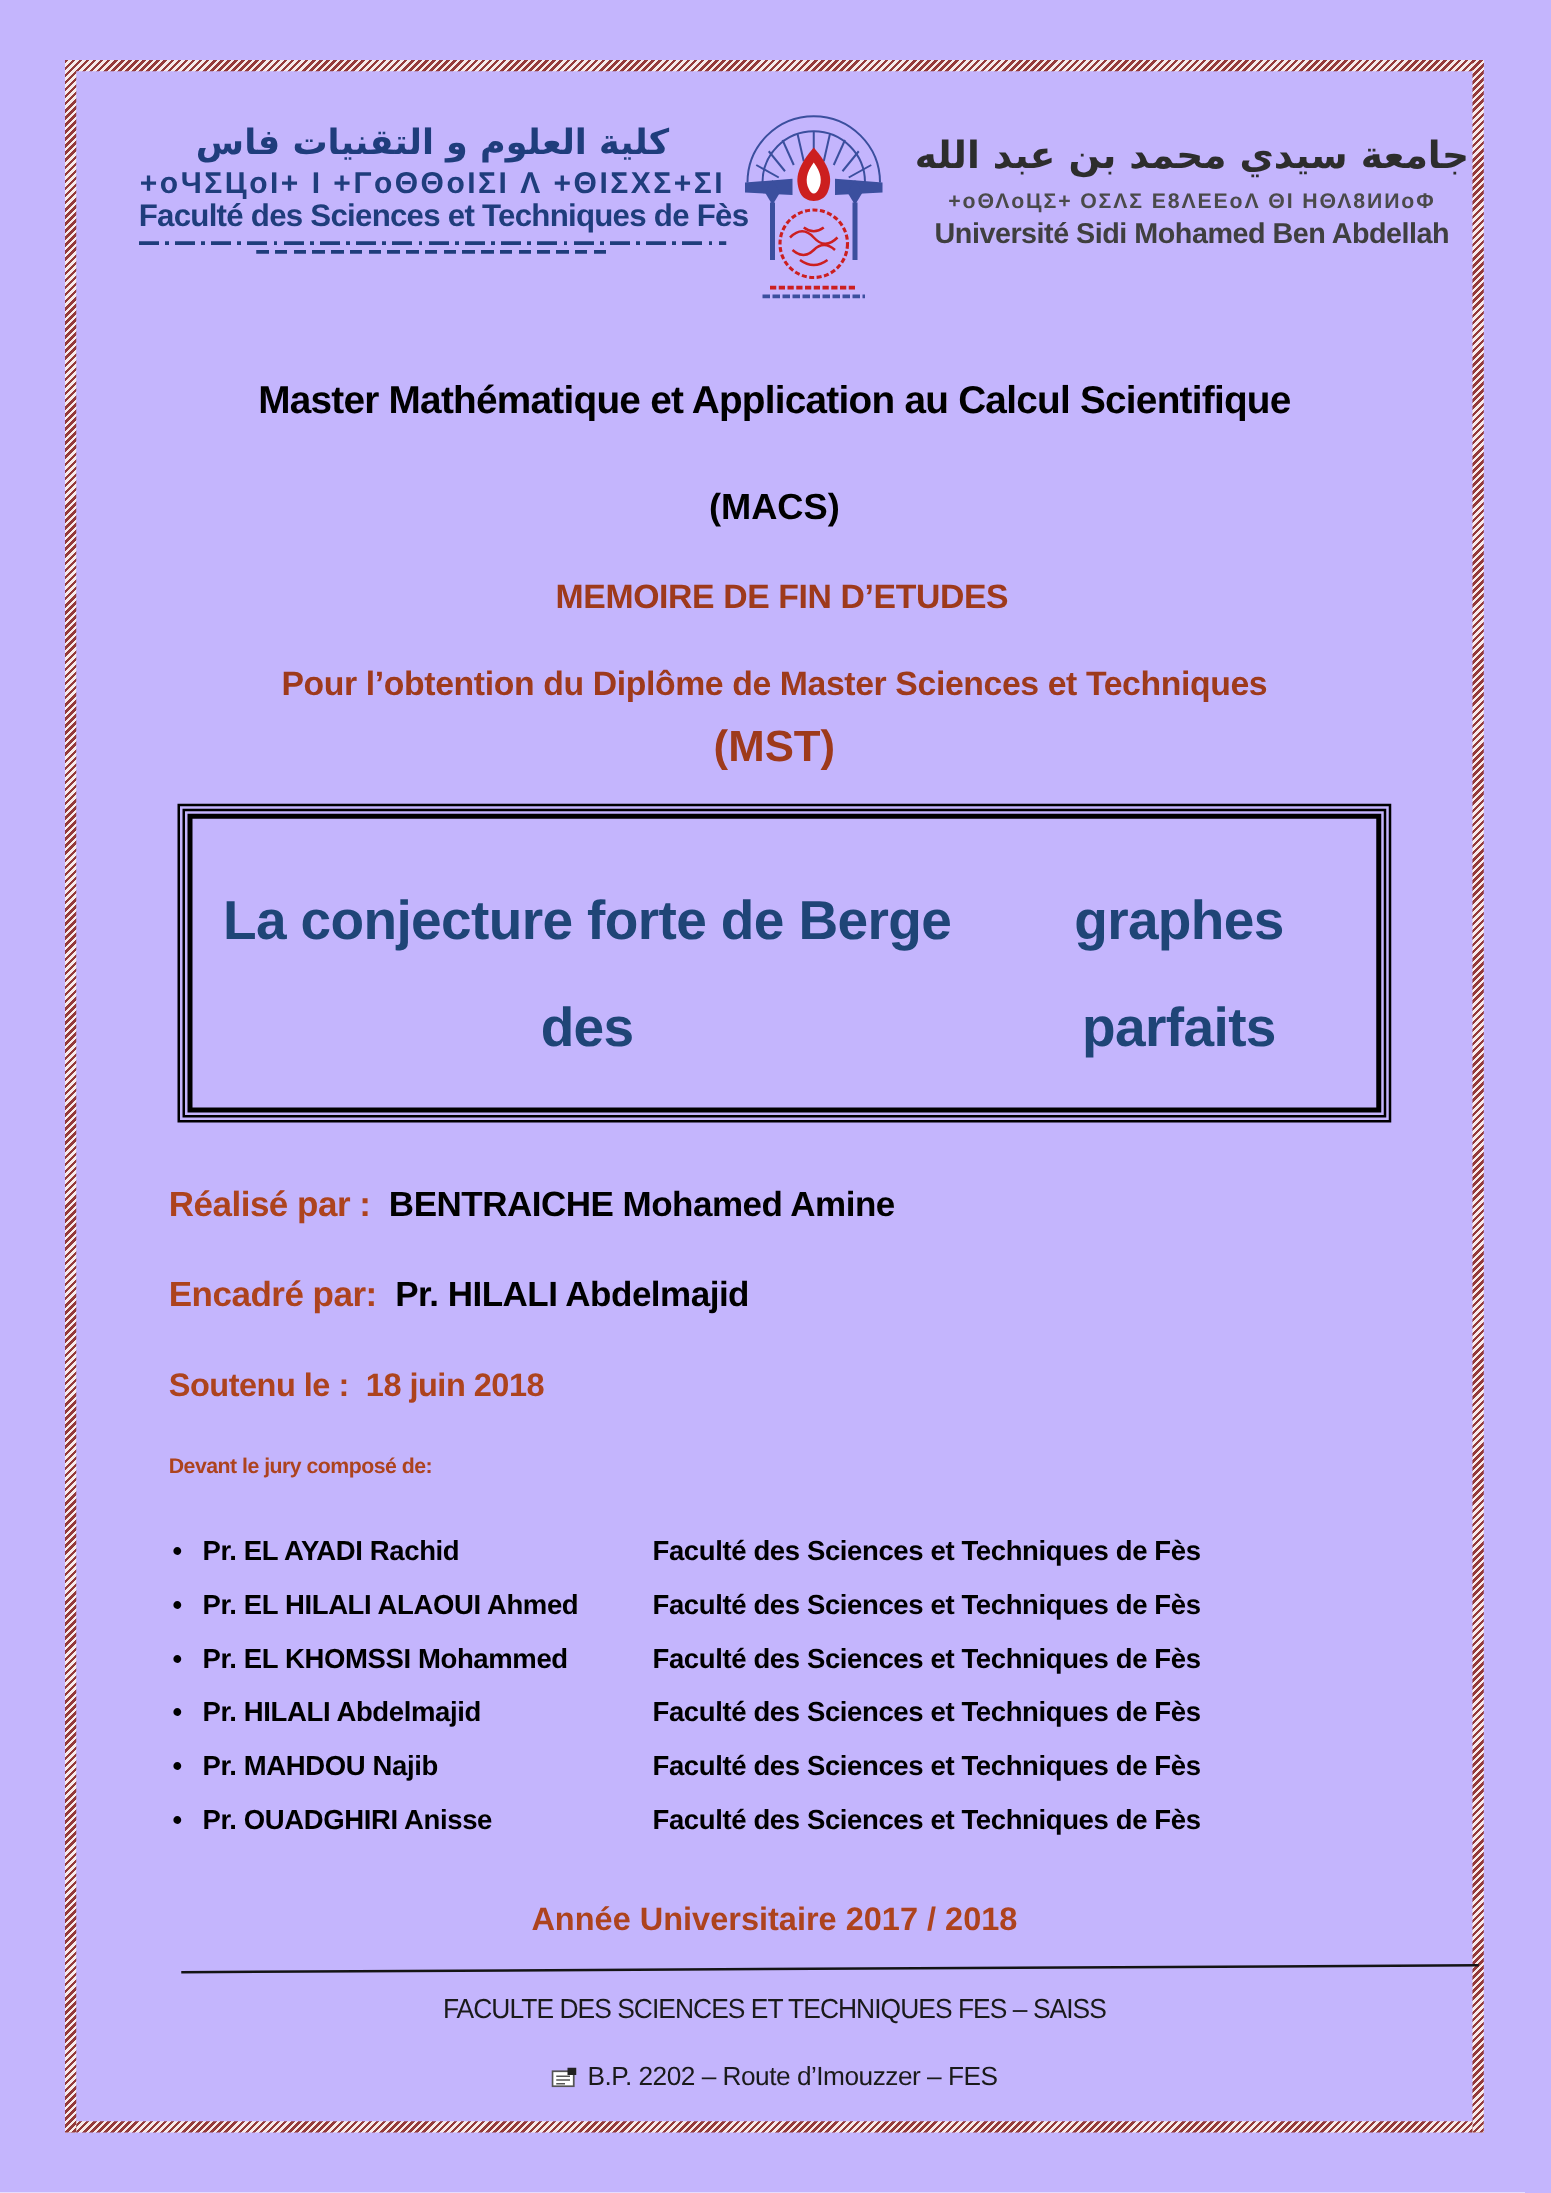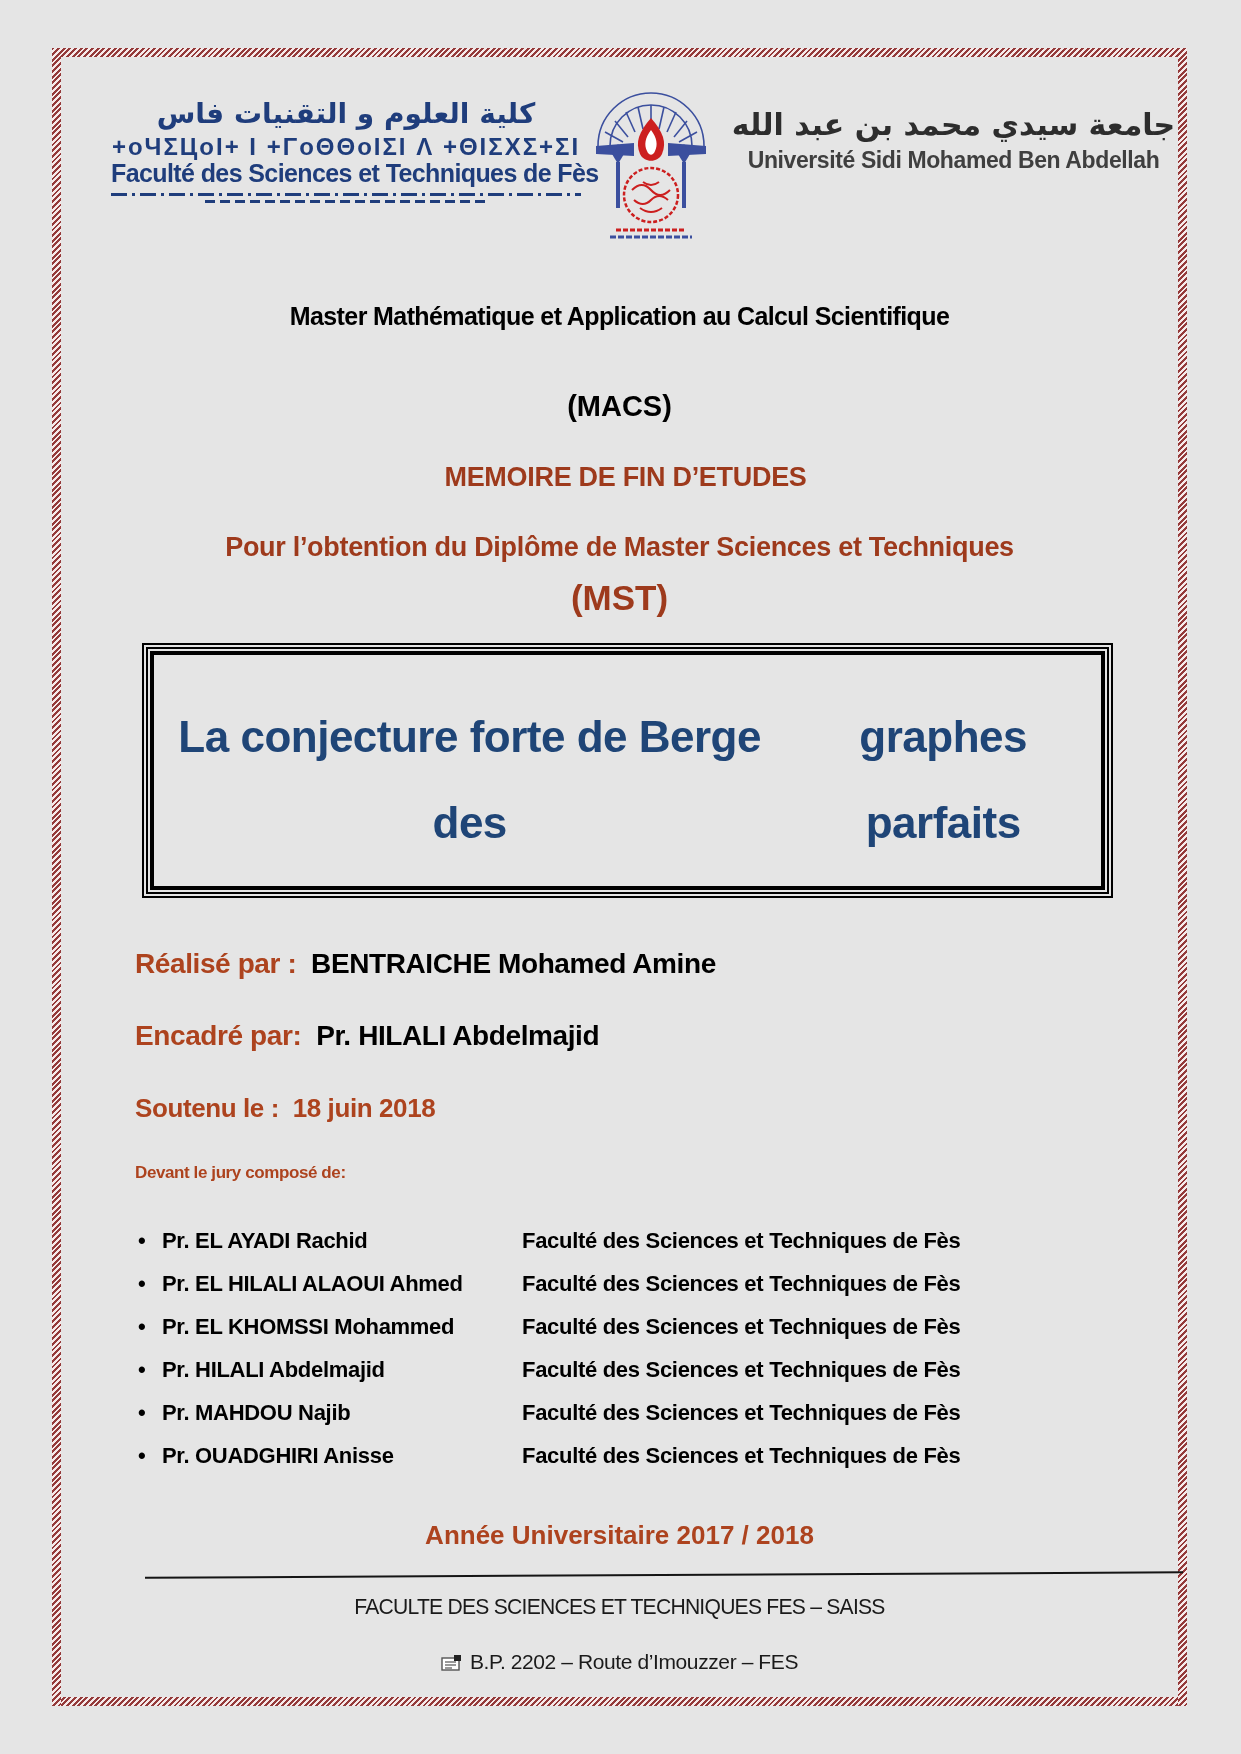--- a/index.html
+++ b/index.html
@@ -1,19 +1,19 @@
 <!DOCTYPE html>
 <html lang="fr"><head>
 <meta charset="utf-8">
 <style>
   * { margin:0; padding:0; box-sizing:border-box; }
   html,body { background:#ffffff; }
   body { width:1241px; height:1754px; font-family:"Liberation Sans", sans-serif; position:relative; }
 
-  .page { position:absolute; inset:0; width:1241px; height:1754px; background:#e5e5e5; overflow:hidden; }
+  .page { position:absolute; inset:0; width:1241px; height:1754px; background:#c4b5fd; overflow:hidden; }
 
   
   .frame-edge { position:absolute; background:repeating-linear-gradient(135deg, #943a3a 0 2px, #f6eaea 2px 4px); }
   .frame-top    { left:52px; right:54px; top:48px;  height:9px; }
   .frame-bottom { left:52px; right:54px; top:1697px; height:9px; }
   .frame-left   { left:52px; top:48px;  width:9px; height:1658px; }
   .frame-right  { right:54px; top:48px; width:9px; height:1658px; }
 
   
   .header { position:absolute; top:88px; left:61px; right:63px; height:165px; }
@@ -28,21 +28,21 @@
 
   .hdr-logo { position:absolute; left:527px; top:-8px; width:126px; height:168px; }
 
   .hdr-right { position:absolute; left:665px; top:16px; width:455px; text-align:center; }
   .hdr-right .ar { font-family:"DejaVu Sans", sans-serif; font-size:30px; font-weight:bold; color:#2d2d2d; line-height:42px; }
   .hdr-right .tif { font-size:17px; font-weight:bold; color:#4a4a4a; letter-spacing:1.5px; line-height:22px; margin-top:4px; white-space:nowrap; }
   .hdr-right .fr { font-size:23px; font-weight:bold; color:#3f3f3f; letter-spacing:-0.4px; line-height:28px; }
 
   
   .line-center { position:absolute; left:61px; right:63px; text-align:center; }
-  .master   { top:302px; font-size:25px; font-weight:bold; color:#000; letter-spacing:-0.6px; }
+  .master   { top:302px; font-size:31px; font-weight:bold; color:#000; letter-spacing:-0.6px; }
   .macs     { top:390px; font-size:29px; font-weight:bold; color:#000; }
   .memoire  { top:462px; font-size:27px; font-weight:bold; color:#9e3a1c; letter-spacing:-0.3px;padding-left:12px; }
   .pour     { top:532px; font-size:27px; font-weight:bold; color:#9e3a1c; letter-spacing:-0.3px; }
   .mst      { top:578px; font-size:35px; font-weight:bold; color:#9e3a1c; }
 
   
   .title-box { position:absolute; left:142px; top:643px; width:971px; height:255px;
     border:2px solid #000; padding:2px; }
   .title-box .mid { border:2px solid #000; padding:2px; height:100%; }
   .title-box .inner { border:4px solid #000; height:100%; display:flex; flex-direction:row;
@@ -131,20 +131,21 @@
           <path d="M55,102 q8,6 16,0"></path>
         </g>
 
         <line x1="28" y1="150" x2="98" y2="150" stroke="#cc1f1f" stroke-width="3" stroke-dasharray="5 2"></line>
         <line x1="22" y1="157" x2="104" y2="157" stroke="#3b4f9e" stroke-width="3" stroke-dasharray="6 2"></line>
       </svg>
     </div>
 
     <div class="hdr-right">
       <div class="ar">جامعة سيدي محمد بن عبد الله</div>
+      <div class="tif">+oΘΛoЦΣ+ OΣΛΣ Ε8ΛΕΕoΛ ΘI ΗΘΛ8ИИoΦ</div>
       <div class="fr">Université Sidi Mohamed Ben Abdellah</div>
     </div>
   </div>
 
   <div class="line-center master">Master Mathématique et Application au Calcul Scientifique</div>
   <div class="line-center macs">(MACS)</div>
   <div class="line-center memoire">MEMOIRE DE FIN D’ETUDES</div>
   <div class="line-center pour">Pour l’obtention du Diplôme de Master Sciences et Techniques</div>
   <div class="line-center mst">(MST)</div>
 

